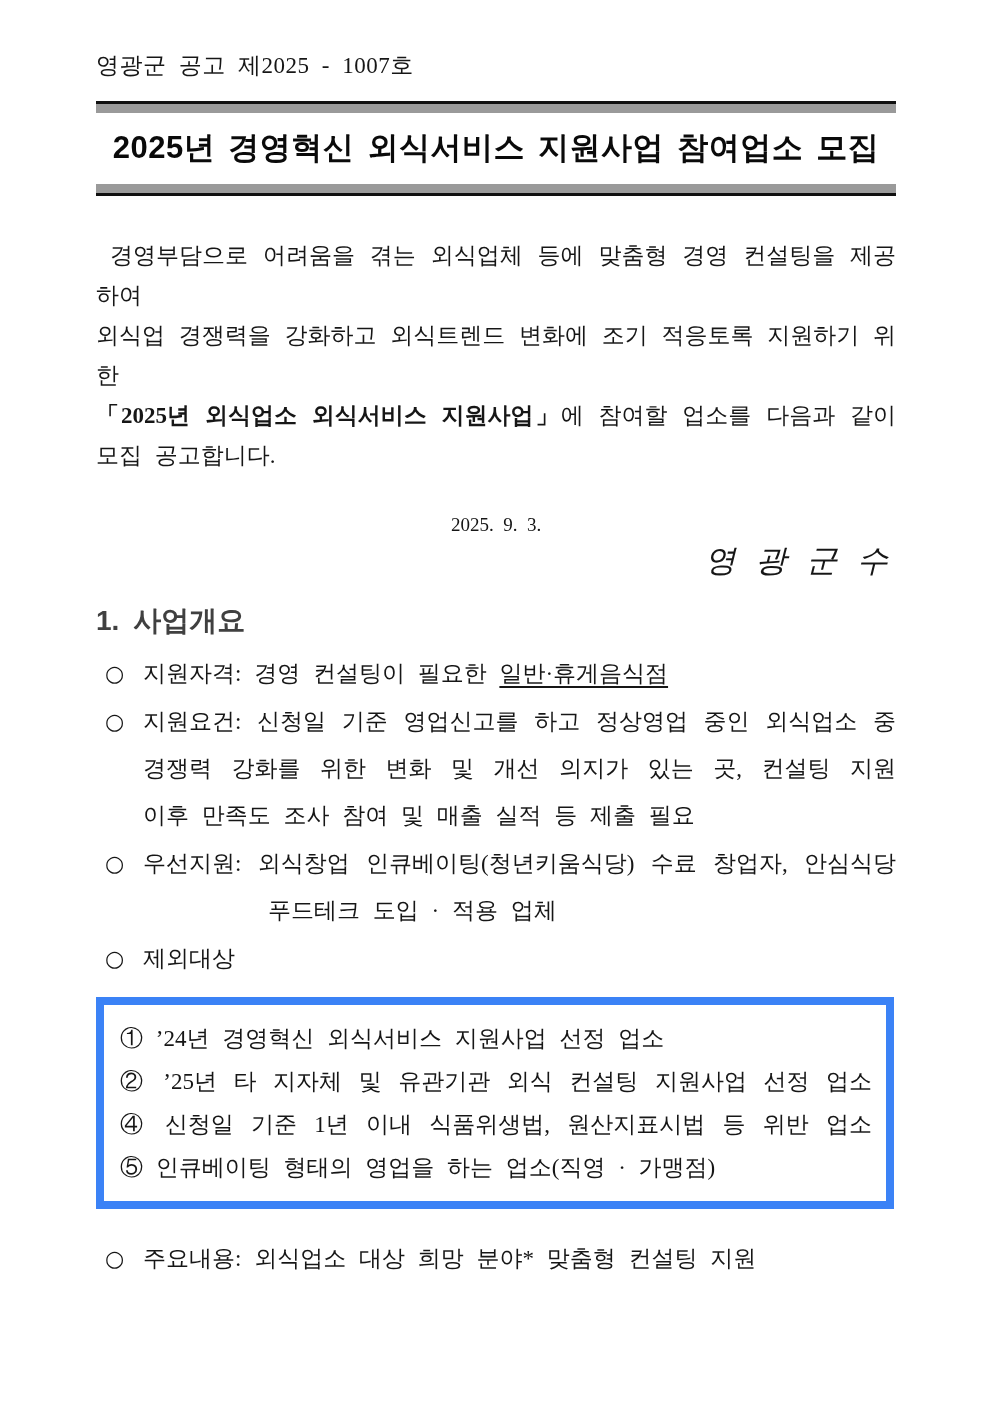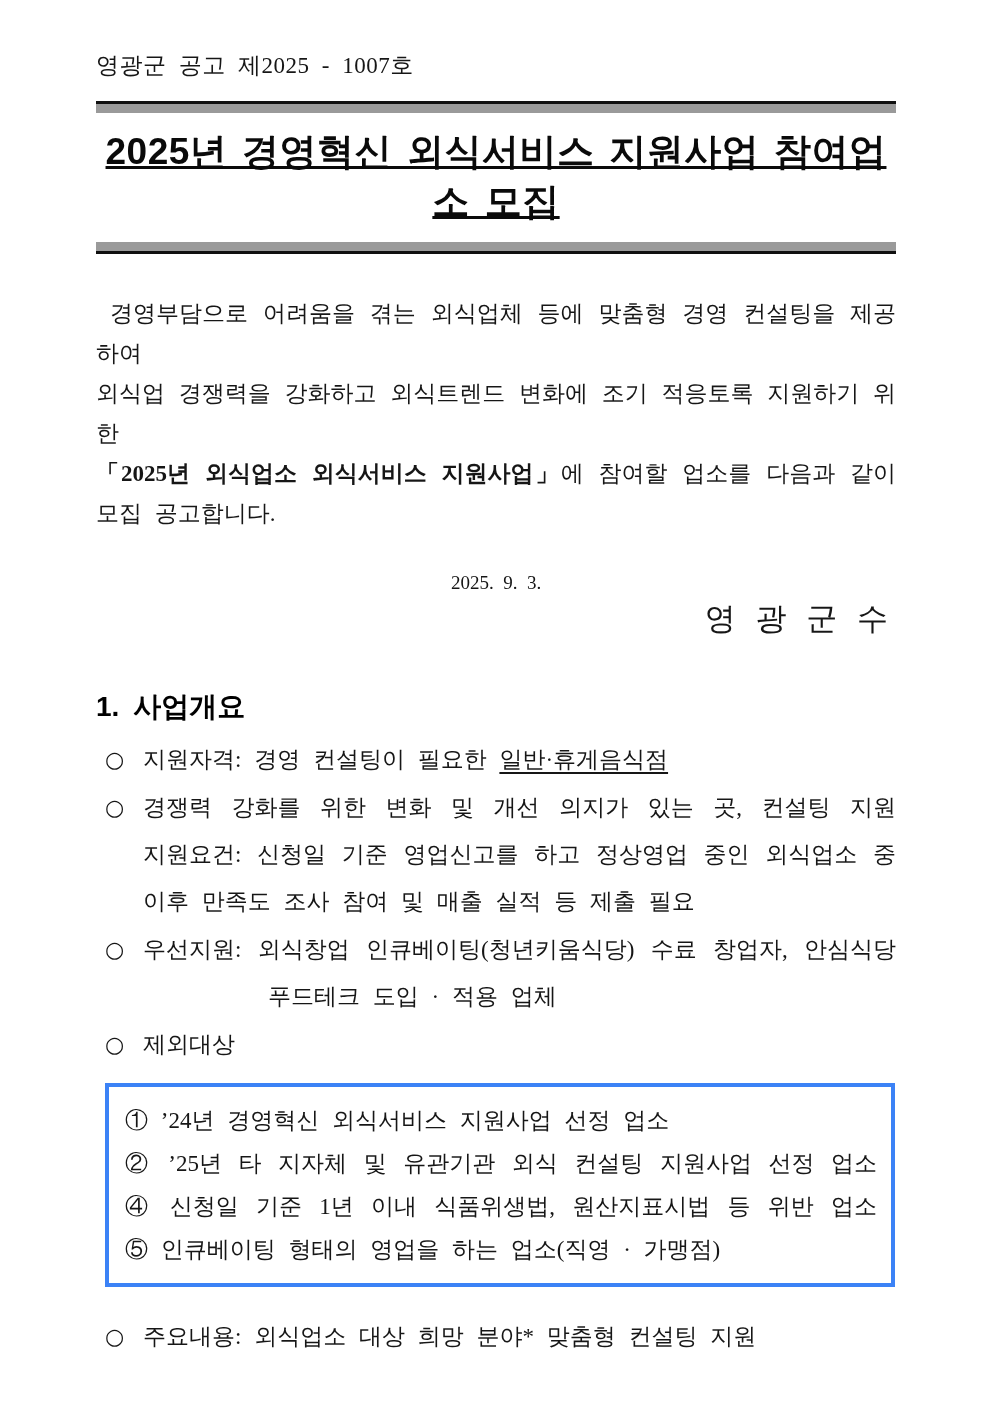--- a/index.html
+++ b/index.html
@@ -34,27 +34,26 @@
     border-top: 3px solid #101010;
   }
   .rule-bottom {
     height: 9px;
     background: #9a9a9a;
     border-bottom: 3px solid #101010;
   }
   .doc-title {
     font-family: "Liberation Sans", "DejaVu Sans", sans-serif;
     font-weight: bold;
-    font-size: 37px;
+    font-size: 31px;
     text-align: center;
     padding: 14px 0 15px 0;
     letter-spacing: 0.5px;
     word-spacing: 4px;
     color: #0a0a0a;
-    text-decoration: underline;
   }
   
   .intro {
     margin-top: 40px;
     font-size: 23px;
     word-spacing: 7px;
   }
   .intro .ln { line-height: 40px; }
   .j { text-align: justify; text-align-last: justify; }
   .indent-first { text-indent: 14px; }
@@ -65,28 +64,29 @@
     text-align: center;
     font-size: 19px;
     white-space: pre;
   }
   .signer-line {
     margin-top: 4px;
     text-align: right;
     font-size: 31px;
     letter-spacing: 6px;
     padding-right: 2px;
+    font-style: italic;
   }
   
   .sec-heading {
-    margin-top: 48px;
+    margin-top: 20px;
     font-family: "Liberation Sans", "DejaVu Sans", sans-serif;
     font-weight: bold;
     font-size: 28px;
-    color: #000000;
+    color: #404040;
     word-spacing: 6px;
   }
   .bullets {
     margin-top: 10px;
     font-size: 23px;
     word-spacing: 7px;
   }
   .bullet {
     display: flex;
     align-items: flex-start;
@@ -100,23 +100,22 @@
     line-height: 47px;
     font-family: "DejaVu Sans", sans-serif;
   }
   .btxt { flex: 1 1 auto; min-width: 0; }
   .btxt .ln { line-height: 47px; }
   .u { text-decoration: underline; text-underline-offset: 5px; }
   .indent-deep { padding-left: 125px; }
   
   .excl-box {
     margin-top: 15px;
-    margin-left: 9px;
     width: 752px;
-    border: 4px solid #3b82f6;
+    border: 8px solid #3b82f6;
     padding: 12px 14px 12px 16px;
     font-size: 23px;
     word-spacing: 7px;
   }
   .excl-box .ln { line-height: 43px; }
 </style>
 </head>
 <body>
 
 <div class="content">
@@ -146,22 +145,22 @@
     <div class="bullet">
       <span class="blt">○</span>
       <div class="btxt">
         <div class="ln"><span>지원자격: 경영 컨설팅이 필요한 </span><span class="u">일반·휴게음식점</span></div>
       </div>
     </div>
 
     <div class="bullet">
       <span class="blt">○</span>
       <div class="btxt">
+        <div class="ln j">지원요건: 신청일 기준 영업신고를 하고 정상영업 중인 외식업소 중</div>
         <div class="ln j">경쟁력 강화를 위한 변화 및 개선 의지가 있는 곳, 컨설팅 지원</div>
-        <div class="ln j">지원요건: 신청일 기준 영업신고를 하고 정상영업 중인 외식업소 중</div>
         <div class="ln">이후 만족도 조사 참여 및 매출 실적 등 제출 필요</div>
       </div>
     </div>
 
     <div class="bullet">
       <span class="blt">○</span>
       <div class="btxt">
         <div class="ln j">우선지원: 외식창업 인큐베이팅(청년키움식당) 수료 창업자, 안심식당</div>
         <div class="ln indent-deep">푸드테크 도입 · 적용 업체</div>
       </div>

